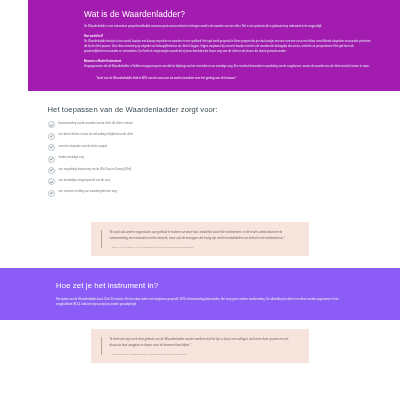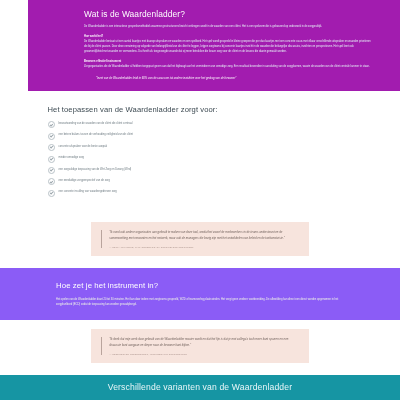--- a/index.html
+++ b/index.html
@@ -270,17 +270,14 @@
   <section class="section quotewrap">
     <div class="quotecard">
       <div class="qbar"></div>
       <div class="qbody">
         <p class="qtext">"Ik denk dat mijn werk door gebruik van de Waardenladder mooier wordt en dat het fijn is dat je met collega's toch meer kunt sparren en een discussie kunt aangaan en dieper naar de bewoner kunt kijken."</p>
         <p class="qattr">— MEDEWERKER OUDERENZORG, VERPLEEGHUIS ZORGCENTRUM</p>
       </div>
     </div>
   </section>
 
-  <section class="bottomband">
-    <h2>Verschillende varianten van de Waardenladder</h2>
-  </section>
 
 </div>
 
 </body></html>

